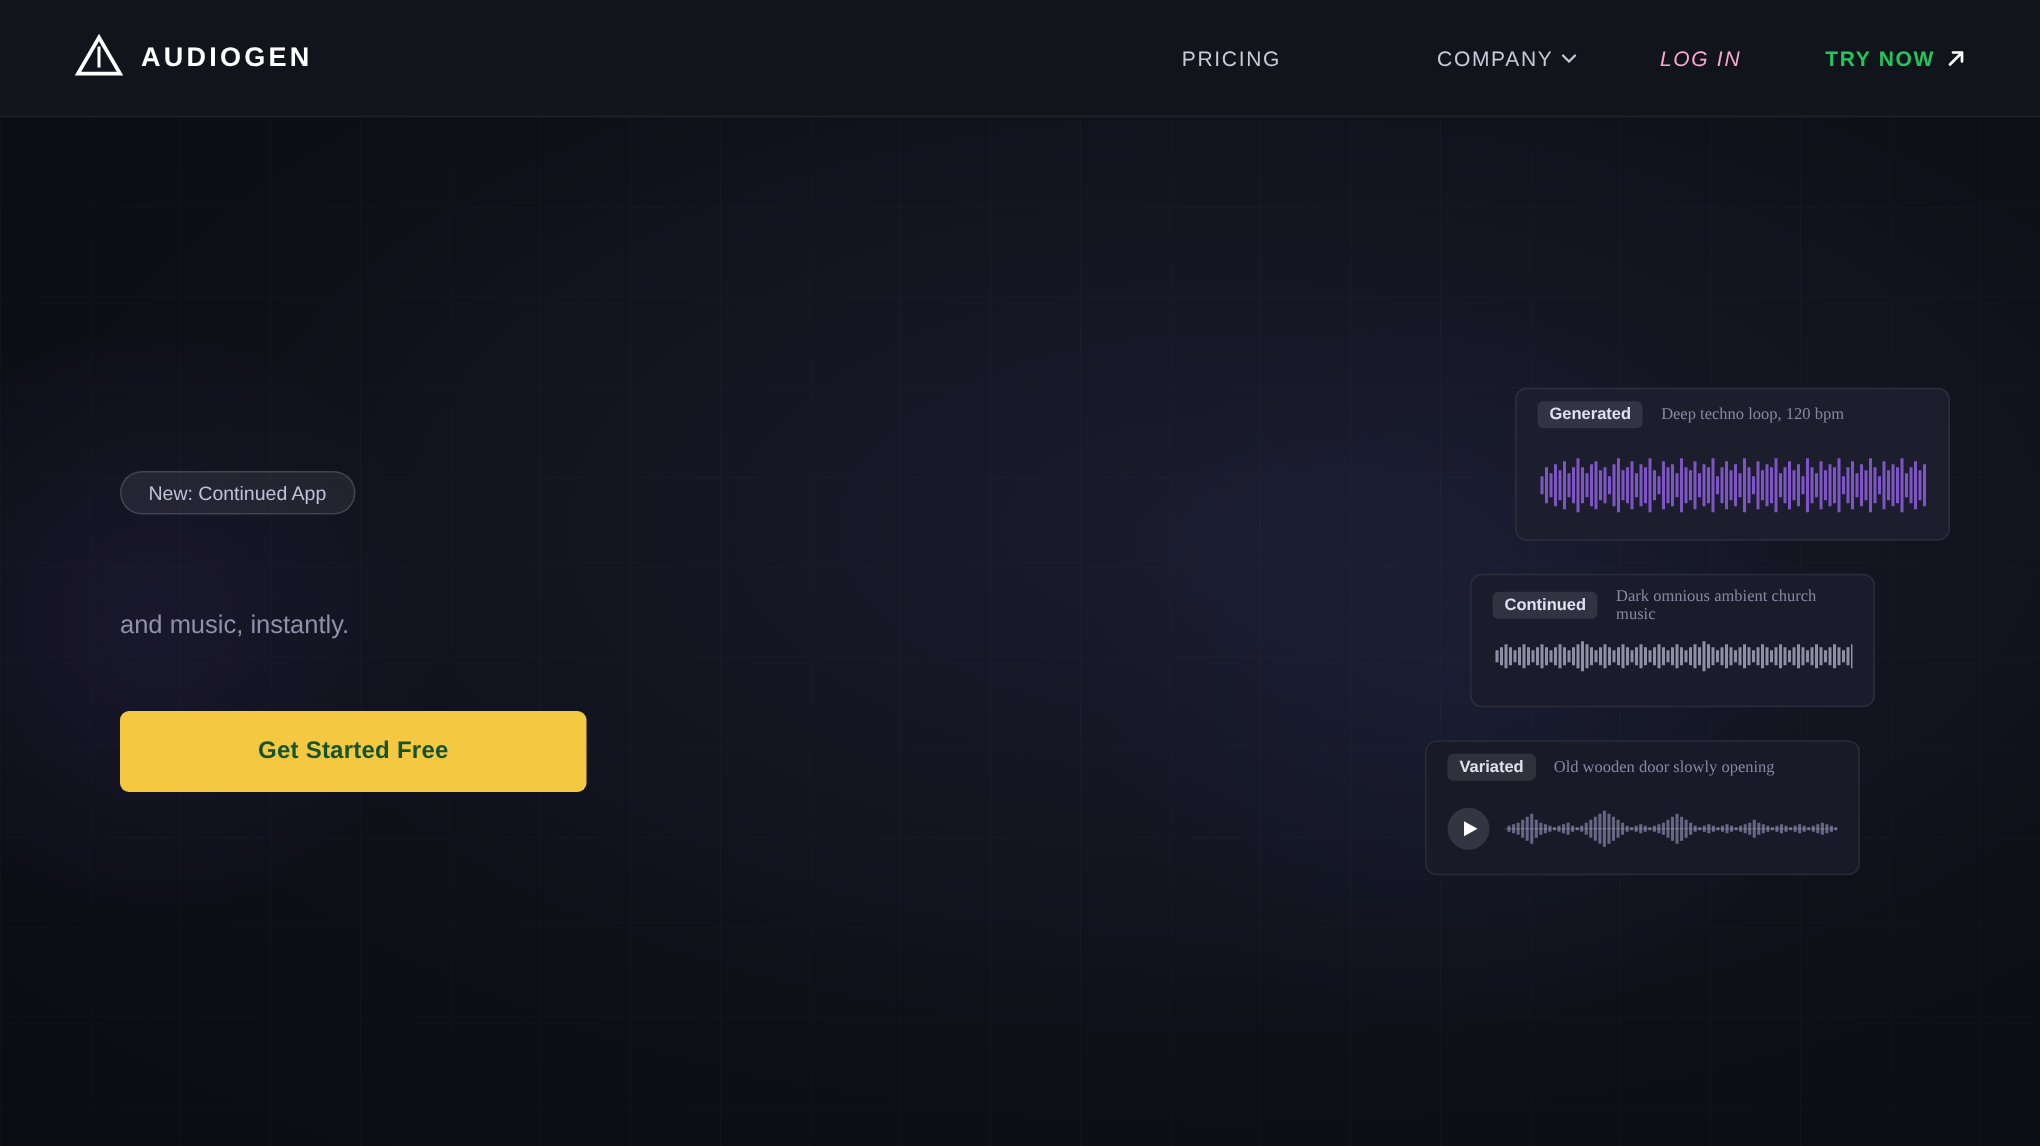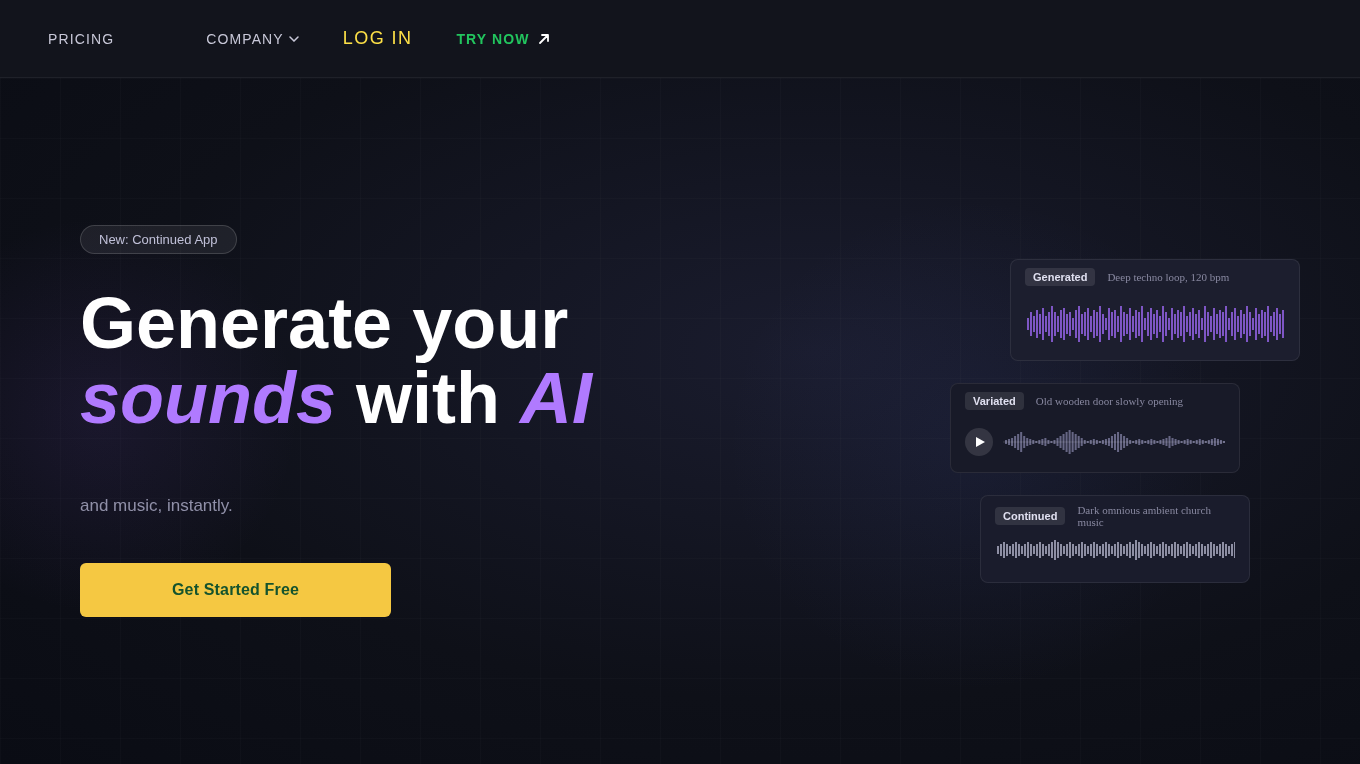--- a/index.html
+++ b/index.html
@@ -41,21 +41,21 @@
     .nav-logo-text {
       font-size: 18px;
       font-weight: 700;
       letter-spacing: 0.12em;
       color: #ffffff;
     }
 
     .nav-links {
       display: flex;
       align-items: center;
-      gap: 44px;
+      gap: 56px;
     }
 
     .nav-link {
       font-size: 14px;
       font-weight: 500;
       letter-spacing: 0.08em;
       color: #c8c8d8;
       cursor: pointer;
       text-transform: uppercase;
     }
@@ -67,26 +67,27 @@
       margin-left: 48px;
     }
 
     .chevron-down {
       width: 10px;
       height: 6px;
       display: inline-block;
     }
 
     .nav-login {
-      font-size: 18px;
+      font-size: 14px;
       font-weight: 500;
       letter-spacing: 0.08em;
-      color: #fde047;
+      color: #f9a8d4;
       cursor: pointer;
       text-transform: uppercase;
+      font-style: italic;
     }
 
     .nav-try-now {
       display: flex;
       align-items: center;
       gap: 6px;
       font-size: 14px;
       font-weight: 600;
       letter-spacing: 0.08em;
       color: #22c55e;
@@ -314,20 +315,27 @@
       border-style: solid;
       border-width: 5px 0 5px 9px;
       border-color: transparent transparent transparent #ffffff;
       margin-left: 2px;
     }
   </style>
 </head>
 <body>
 
 <nav>
+  <div class="nav-logo">
+    <svg class="nav-logo-icon" viewBox="0 0 36 36" fill="none" xmlns="http://www.w3.org/2000/svg">
+      <polygon points="18,4 32,28 4,28" fill="none" stroke="#ffffff" stroke-width="2.5"></polygon>
+      <line x1="18" y1="10" x2="18" y2="24" stroke="#ffffff" stroke-width="2"></line>
+    </svg>
+    <span class="nav-logo-text">AUDIOGEN</span>
+  </div>
 
   <div class="nav-links">
     <span class="nav-link">PRICING</span>
 
     <div class="nav-company nav-link">
       <span>COMPANY</span>
       <svg class="chevron-down" viewBox="0 0 10 6" fill="none" xmlns="http://www.w3.org/2000/svg">
         <path d="M1 1L5 5L9 1" stroke="#c8c8d8" stroke-width="1.5" stroke-linecap="round"></path>
       </svg>
     </div>
@@ -343,23 +351,20 @@
   </div>
 </nav>
 
 <section class="hero">
   <div class="orb-left"></div>
   <div class="orb-right"></div>
 
   <div class="hero-left">
     <div class="new-badge">New: Continued App</div>
 
-    <h1 class="hero-title">
-      <span>Generate your </span><span class="sounds">sounds</span><span> with </span><span class="ai">AI</span>
-    </h1>
 
     <p class="hero-subtitle">
       <br>
       <span>and music, instantly.</span>
     </p>
 
     <button class="cta-button">Get Started Free</button>
   </div>
 
   <div class="hero-right">
@@ -458,112 +463,20 @@
             <rect x="245" y="14" width="2" height="16"></rect>
               <rect x="248" y="10" width="2" height="24"></rect>
               <rect x="251" y="6" width="2" height="32"></rect>
             <rect x="254" y="12" width="2" height="20"></rect>
               <rect x="257" y="8" width="2" height="28"></rect>
           </g>
         </svg>
       </div>
     </div>
 
-    <div class="wave-card card-variated">
-      <div class="wave-card-header">
-        <span class="wave-badge">Variated</span>
-        <span class="wave-label">Old wooden door slowly opening</span>
-      </div>
-      <div class="wave-play-row">
-        <div class="play-btn">
-          <div class="play-icon"></div>
-        </div>
-        <svg class="waveform-small" viewBox="0 0 220 36" preserveAspectRatio="none">
-
-          <g fill="#707090" opacity="0.9">
-            <rect x="2" y="16" width="2" height="4"></rect>
-              <rect x="5" y="15" width="2" height="6"></rect>
-              <rect x="8" y="14" width="2" height="8"></rect>
-            <rect x="11" y="12" width="2" height="12"></rect>
-              <rect x="14" y="10" width="2" height="16"></rect>
-              <rect x="17" y="8" width="2" height="20"></rect>
-            <rect x="20" y="12" width="2" height="12"></rect>
-              <rect x="23" y="14" width="2" height="8"></rect>
-              <rect x="26" y="15" width="2" height="6"></rect>
-            <rect x="29" y="16" width="2" height="4"></rect>
-              <rect x="32" y="17" width="2" height="2"></rect>
-              <rect x="35" y="16" width="2" height="4"></rect>
-            <rect x="38" y="15" width="2" height="6"></rect>
-              <rect x="41" y="14" width="2" height="8"></rect>
-              <rect x="44" y="16" width="2" height="4"></rect>
-            <rect x="47" y="17" width="2" height="2"></rect>
-              <rect x="50" y="16" width="2" height="4"></rect>
-              <rect x="53" y="14" width="2" height="8"></rect>
-            <rect x="56" y="12" width="2" height="12"></rect>
-              <rect x="59" y="10" width="2" height="16"></rect>
-              <rect x="62" y="8" width="2" height="20"></rect>
-            <rect x="65" y="6" width="2" height="24"></rect>
-              <rect x="68" y="8" width="2" height="20"></rect>
-              <rect x="71" y="10" width="2" height="16"></rect>
-            <rect x="74" y="12" width="2" height="12"></rect>
-              <rect x="77" y="14" width="2" height="8"></rect>
-              <rect x="80" y="16" width="2" height="4"></rect>
-            <rect x="83" y="17" width="2" height="2"></rect>
-              <rect x="86" y="16" width="2" height="4"></rect>
-              <rect x="89" y="15" width="2" height="6"></rect>
-            <rect x="92" y="16" width="2" height="4"></rect>
-              <rect x="95" y="17" width="2" height="2"></rect>
-              <rect x="98" y="16" width="2" height="4"></rect>
-            <rect x="101" y="15" width="2" height="6"></rect>
-              <rect x="104" y="14" width="2" height="8"></rect>
-              <rect x="107" y="12" width="2" height="12"></rect>
-            <rect x="110" y="10" width="2" height="16"></rect>
-              <rect x="113" y="8" width="2" height="20"></rect>
-              <rect x="116" y="10" width="2" height="16"></rect>
-            <rect x="119" y="12" width="2" height="12"></rect>
-              <rect x="122" y="14" width="2" height="8"></rect>
-              <rect x="125" y="16" width="2" height="4"></rect>
-            <rect x="128" y="17" width="2" height="2"></rect>
-              <rect x="131" y="16" width="2" height="4"></rect>
-              <rect x="134" y="15" width="2" height="6"></rect>
-            <rect x="137" y="16" width="2" height="4"></rect>
-              <rect x="140" y="17" width="2" height="2"></rect>
-              <rect x="143" y="16" width="2" height="4"></rect>
-            <rect x="146" y="15" width="2" height="6"></rect>
-              <rect x="149" y="16" width="2" height="4"></rect>
-              <rect x="152" y="17" width="2" height="2"></rect>
-            <rect x="155" y="16" width="2" height="4"></rect>
-              <rect x="158" y="15" width="2" height="6"></rect>
-              <rect x="161" y="14" width="2" height="8"></rect>
-            <rect x="164" y="12" width="2" height="12"></rect>
-              <rect x="167" y="14" width="2" height="8"></rect>
-              <rect x="170" y="15" width="2" height="6"></rect>
-            <rect x="173" y="16" width="2" height="4"></rect>
-              <rect x="176" y="17" width="2" height="2"></rect>
-              <rect x="179" y="16" width="2" height="4"></rect>
-            <rect x="182" y="15" width="2" height="6"></rect>
-              <rect x="185" y="16" width="2" height="4"></rect>
-              <rect x="188" y="17" width="2" height="2"></rect>
-            <rect x="191" y="16" width="2" height="4"></rect>
-              <rect x="194" y="15" width="2" height="6"></rect>
-              <rect x="197" y="16" width="2" height="4"></rect>
-            <rect x="200" y="17" width="2" height="2"></rect>
-              <rect x="203" y="16" width="2" height="4"></rect>
-              <rect x="206" y="15" width="2" height="6"></rect>
-            <rect x="209" y="14" width="2" height="8"></rect>
-              <rect x="212" y="15" width="2" height="6"></rect>
-              <rect x="215" y="16" width="2" height="4"></rect>
-            <rect x="218" y="17" width="2" height="2"></rect>
-          </g>
-
-          <line x1="0" y1="18" x2="220" y2="18" stroke="rgba(255,255,255,0.15)" stroke-width="1"></line>
-        </svg>
-      </div>
-    </div>
-
     <div class="wave-card card-continued">
       <div class="wave-card-header">
         <span class="wave-badge">Continued</span>
         <span class="wave-label">Dark omnious ambient church music</span>
       </div>
       <div class="wave-body">
         <svg class="waveform-tiny" viewBox="0 0 240 32" preserveAspectRatio="none">
 
           <g fill="#c0c0d8" opacity="0.7">
             <rect x="2" y="12" width="2" height="8"></rect>
@@ -643,14 +556,106 @@
               <rect x="224" y="10" width="2" height="12"></rect>
             <rect x="227" y="8" width="2" height="16"></rect>
               <rect x="230" y="10" width="2" height="12"></rect>
               <rect x="233" y="12" width="2" height="8"></rect>
             <rect x="236" y="10" width="2" height="12"></rect>
               <rect x="239" y="8" width="2" height="16"></rect>
           </g>
         </svg>
       </div>
     </div>
+
+    <div class="wave-card card-variated">
+      <div class="wave-card-header">
+        <span class="wave-badge">Variated</span>
+        <span class="wave-label">Old wooden door slowly opening</span>
+      </div>
+      <div class="wave-play-row">
+        <div class="play-btn">
+          <div class="play-icon"></div>
+        </div>
+        <svg class="waveform-small" viewBox="0 0 220 36" preserveAspectRatio="none">
+
+          <g fill="#707090" opacity="0.9">
+            <rect x="2" y="16" width="2" height="4"></rect>
+              <rect x="5" y="15" width="2" height="6"></rect>
+              <rect x="8" y="14" width="2" height="8"></rect>
+            <rect x="11" y="12" width="2" height="12"></rect>
+              <rect x="14" y="10" width="2" height="16"></rect>
+              <rect x="17" y="8" width="2" height="20"></rect>
+            <rect x="20" y="12" width="2" height="12"></rect>
+              <rect x="23" y="14" width="2" height="8"></rect>
+              <rect x="26" y="15" width="2" height="6"></rect>
+            <rect x="29" y="16" width="2" height="4"></rect>
+              <rect x="32" y="17" width="2" height="2"></rect>
+              <rect x="35" y="16" width="2" height="4"></rect>
+            <rect x="38" y="15" width="2" height="6"></rect>
+              <rect x="41" y="14" width="2" height="8"></rect>
+              <rect x="44" y="16" width="2" height="4"></rect>
+            <rect x="47" y="17" width="2" height="2"></rect>
+              <rect x="50" y="16" width="2" height="4"></rect>
+              <rect x="53" y="14" width="2" height="8"></rect>
+            <rect x="56" y="12" width="2" height="12"></rect>
+              <rect x="59" y="10" width="2" height="16"></rect>
+              <rect x="62" y="8" width="2" height="20"></rect>
+            <rect x="65" y="6" width="2" height="24"></rect>
+              <rect x="68" y="8" width="2" height="20"></rect>
+              <rect x="71" y="10" width="2" height="16"></rect>
+            <rect x="74" y="12" width="2" height="12"></rect>
+              <rect x="77" y="14" width="2" height="8"></rect>
+              <rect x="80" y="16" width="2" height="4"></rect>
+            <rect x="83" y="17" width="2" height="2"></rect>
+              <rect x="86" y="16" width="2" height="4"></rect>
+              <rect x="89" y="15" width="2" height="6"></rect>
+            <rect x="92" y="16" width="2" height="4"></rect>
+              <rect x="95" y="17" width="2" height="2"></rect>
+              <rect x="98" y="16" width="2" height="4"></rect>
+            <rect x="101" y="15" width="2" height="6"></rect>
+              <rect x="104" y="14" width="2" height="8"></rect>
+              <rect x="107" y="12" width="2" height="12"></rect>
+            <rect x="110" y="10" width="2" height="16"></rect>
+              <rect x="113" y="8" width="2" height="20"></rect>
+              <rect x="116" y="10" width="2" height="16"></rect>
+            <rect x="119" y="12" width="2" height="12"></rect>
+              <rect x="122" y="14" width="2" height="8"></rect>
+              <rect x="125" y="16" width="2" height="4"></rect>
+            <rect x="128" y="17" width="2" height="2"></rect>
+              <rect x="131" y="16" width="2" height="4"></rect>
+              <rect x="134" y="15" width="2" height="6"></rect>
+            <rect x="137" y="16" width="2" height="4"></rect>
+              <rect x="140" y="17" width="2" height="2"></rect>
+              <rect x="143" y="16" width="2" height="4"></rect>
+            <rect x="146" y="15" width="2" height="6"></rect>
+              <rect x="149" y="16" width="2" height="4"></rect>
+              <rect x="152" y="17" width="2" height="2"></rect>
+            <rect x="155" y="16" width="2" height="4"></rect>
+              <rect x="158" y="15" width="2" height="6"></rect>
+              <rect x="161" y="14" width="2" height="8"></rect>
+            <rect x="164" y="12" width="2" height="12"></rect>
+              <rect x="167" y="14" width="2" height="8"></rect>
+              <rect x="170" y="15" width="2" height="6"></rect>
+            <rect x="173" y="16" width="2" height="4"></rect>
+              <rect x="176" y="17" width="2" height="2"></rect>
+              <rect x="179" y="16" width="2" height="4"></rect>
+            <rect x="182" y="15" width="2" height="6"></rect>
+              <rect x="185" y="16" width="2" height="4"></rect>
+              <rect x="188" y="17" width="2" height="2"></rect>
+            <rect x="191" y="16" width="2" height="4"></rect>
+              <rect x="194" y="15" width="2" height="6"></rect>
+              <rect x="197" y="16" width="2" height="4"></rect>
+            <rect x="200" y="17" width="2" height="2"></rect>
+              <rect x="203" y="16" width="2" height="4"></rect>
+              <rect x="206" y="15" width="2" height="6"></rect>
+            <rect x="209" y="14" width="2" height="8"></rect>
+              <rect x="212" y="15" width="2" height="6"></rect>
+              <rect x="215" y="16" width="2" height="4"></rect>
+            <rect x="218" y="17" width="2" height="2"></rect>
+          </g>
+
+          <line x1="0" y1="18" x2="220" y2="18" stroke="rgba(255,255,255,0.15)" stroke-width="1"></line>
+        </svg>
+      </div>
+    </div>
   </div>
 </section>
 
 </body></html>

